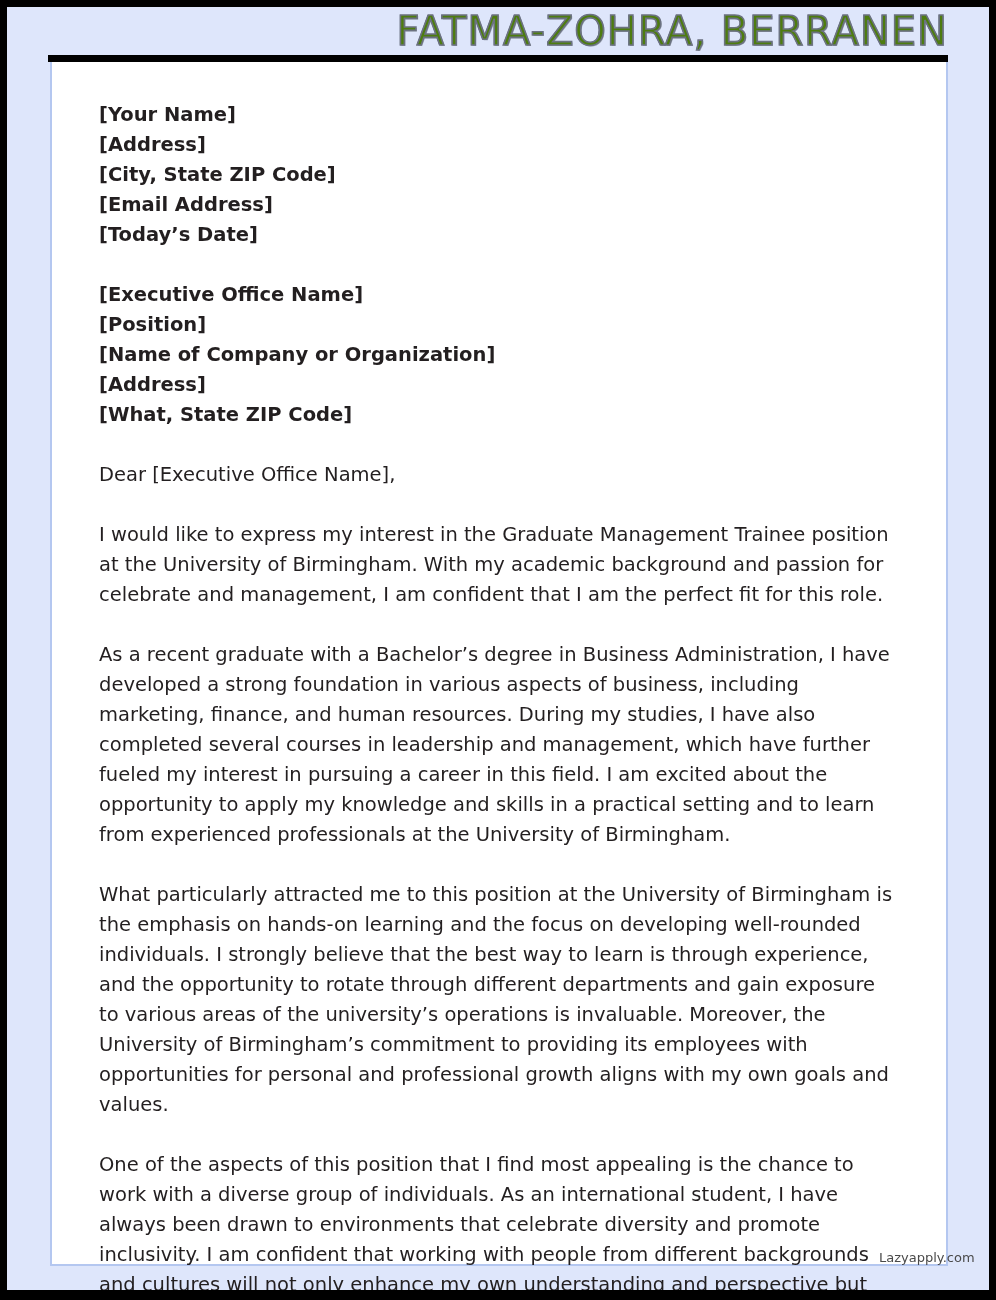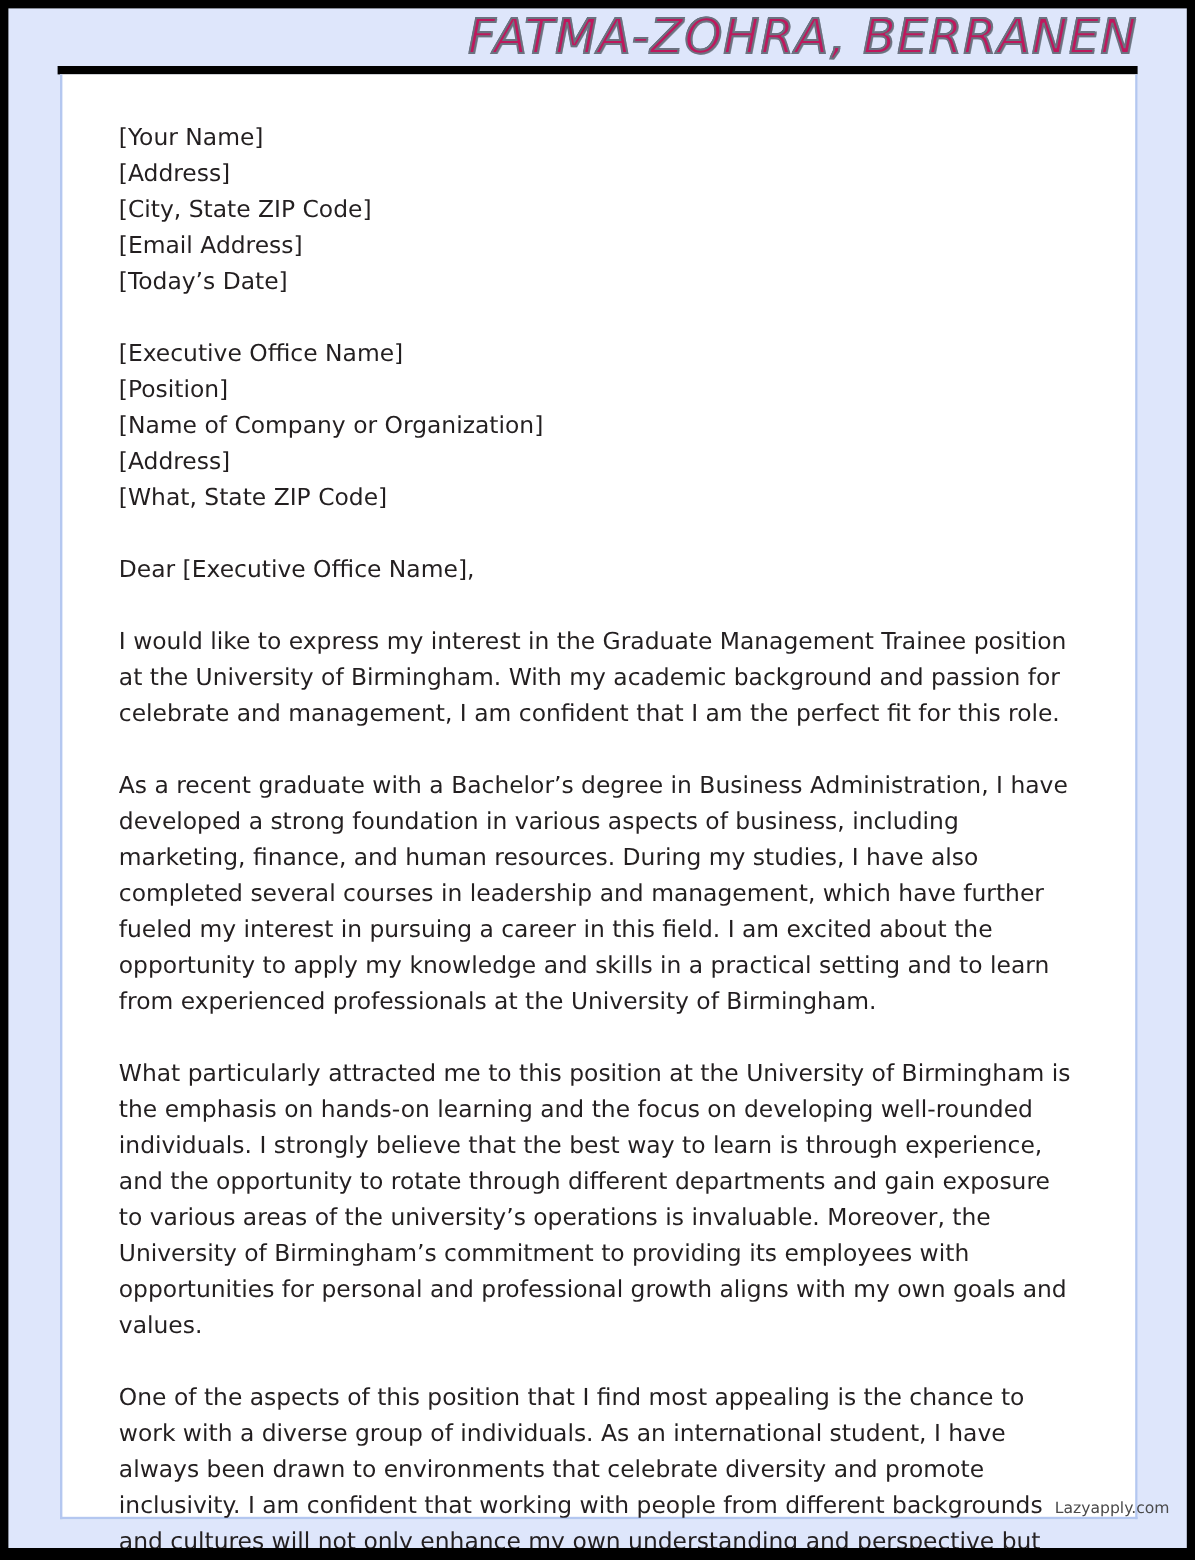--- a/index.html
+++ b/index.html
@@ -48,27 +48,26 @@
     padding-right: 41px;
     box-sizing: border-box;
   }
 
   #doc-title {
     font-family: "DejaVu Sans", sans-serif;
     font-size: 40px;
     font-weight: 400;
     letter-spacing: 1px;
     line-height: 1;
-    color: #be185d;
+    color: #4d7c0f;
     -webkit-text-stroke: 1.6px #6b7280;
     text-shadow:
       1px 1px 0 #9aa3b2,
       -0.5px -0.5px 0 #4b5563;
     white-space: nowrap;
-    font-style: italic;
   }
 
   
   #top-rule {
     position: absolute;
     left: 41px;
     top: 48px;
     width: 900px;
     height: 7px;
     background: #000000;
@@ -99,20 +98,21 @@
     box-sizing: border-box;
     font-family: "DejaVu Sans", sans-serif;
     font-size: 19.5px;
     line-height: 30px;
     color: #231f20;
   }
 
   #letter .block {
     margin: 0 0 30px 0;
     white-space: pre-line;
+    font-weight: bold;
   }
   #letter .block:last-child { margin-bottom: 0; }
 
   #letter .para {
     margin: 15px 0 30px 0;
     text-align: left;
   }
 
   
   #watermark {

